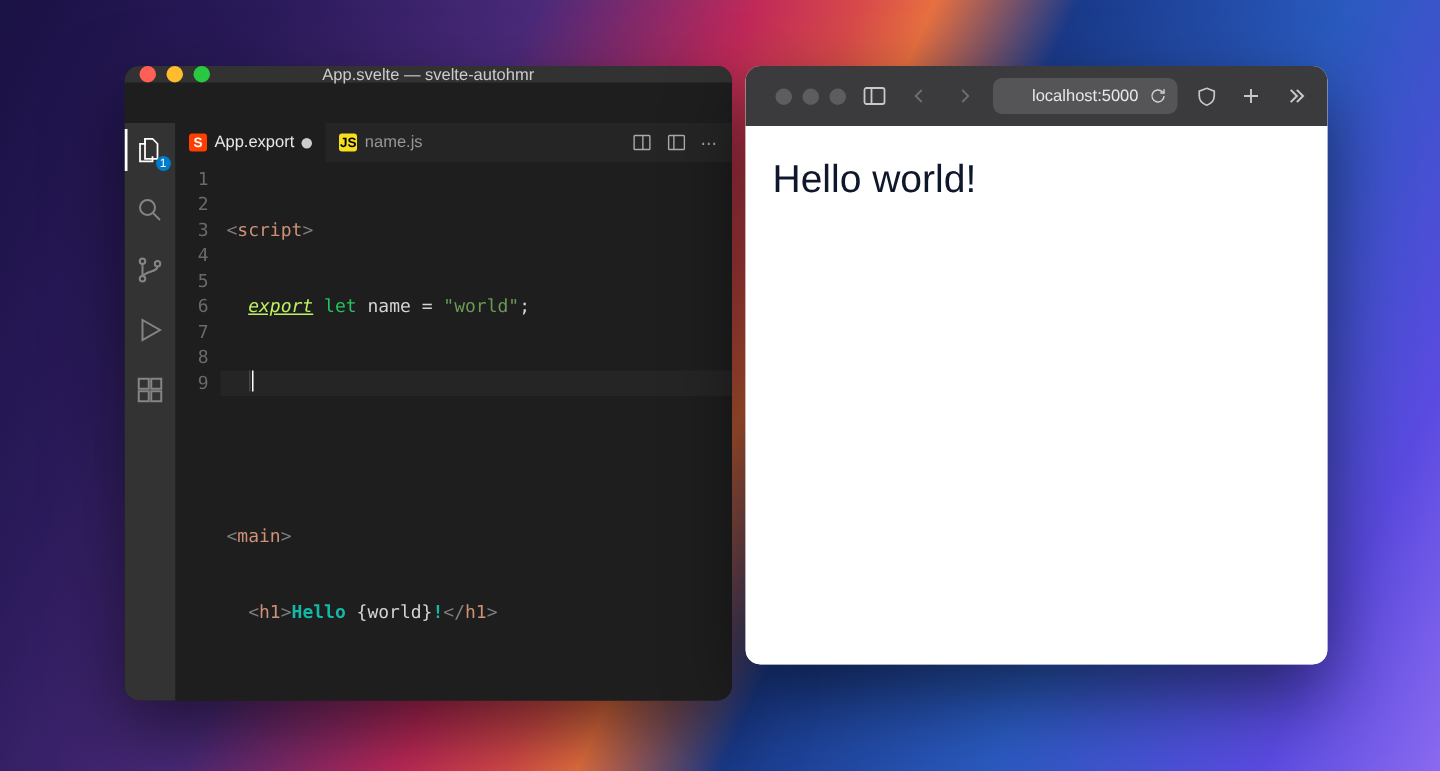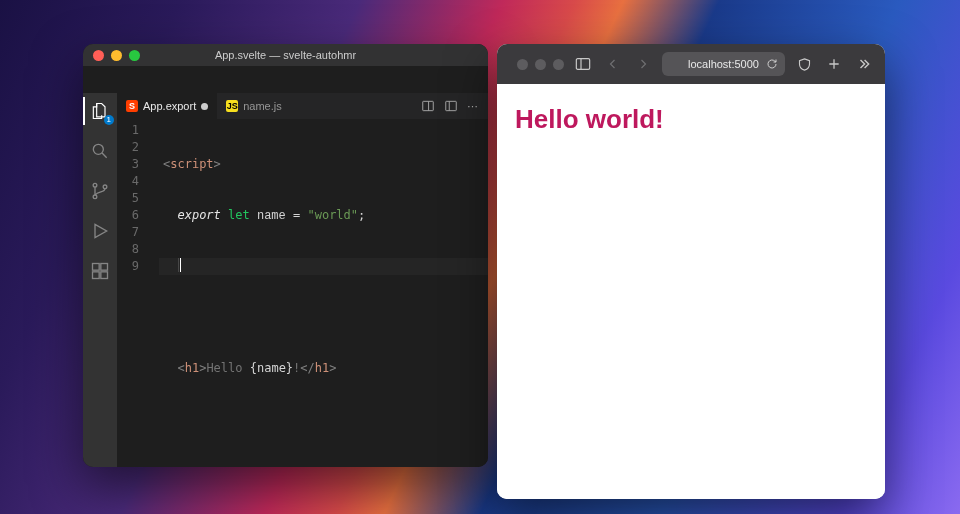--- a/index.html
+++ b/index.html
@@ -59,63 +59,63 @@
   .tab { display: flex; align-items: center; gap: 5px; padding: 0 9px; color: #969696; cursor: pointer; }
   .tab.active { background: #1e1e1e; color: #e8e8e8; }
   .tab .fi { width: 12px; height: 12px; display: inline-flex; align-items: center; justify-content: center; font-size: 9px; font-weight: 700; border-radius: 2px; }
   .fi.svelte { color: #fff; background: #ff3e00; }
   .fi.js { color: #000; background: #f7df1e; text-align: right; }
   .tab .dirty { width: 7px; height: 7px; border-radius: 50%; background: #ccc; }
   .tab-actions { margin-left: auto; display: flex; align-items: center; gap: 9px; padding: 0 9px; color: #aaa; }
 
   .code { flex: 1; display: flex; font-family: Menlo, Consolas, monospace; font-size: 12px; line-height: 17px; }
   .gutter { width: 30px; text-align: right; color: #6a6a6a; padding: 3px 8px 0 0; user-select: none; }
-  .code-lines { flex: 1; padding: 3px 0 0 0; color: #d4d4d4; white-space: pre; position: relative; margin-left: 12px; }
+  .code-lines { flex: 1; padding: 3px 0 0 0; color: #d4d4d4; white-space: pre; position: relative; }
   .code-lines .line { height: 17px; padding-left: 4px; }
   .code-lines .line.cur::before { content:""; position:absolute; left:0; right:0; height:17px; background: rgba(255,255,255,.035); }
   .caret { display:inline-block; width:1px; height:14px; background:#fff; vertical-align:-2px; margin-left:1px; }
   .guide { display:inline-block; width:0; height:14px; border-left:1px solid #404040; vertical-align:-2px; margin:0 0 0 1px; }
 
   .tk-ang { color: #808080; }
   .tk-tag { color: #ce9178; }
   .tk-htag { color: #ce9178; }
   .tk-kw { color: #22c55e; }
-  .tk-kw-i { color: #e5e5e5; font-style: italic; }
-  .tk-id { color: #d4d4d4; font-family: Liberation Mono, monospace; }
+  .tk-kw-i { color: #bef264; font-style: italic; text-decoration: underline; }
+  .tk-id { color: #d4d4d4; }
   .tk-op { color: #d4d4d4; }
   .tk-str { color: #6A9955; }
-  .tk-txt { color: #737373; }
+  .tk-txt { color: #14b8a6; font-weight: bold; }
   .tk-exp { color: #d4d4d4; }
 
   
   .safari {
     position: absolute;
     left: 497px; top: 44px;
-    width: 388px; height: 455px;
+    width: 388px; height: 399px;
     background: #fff;
     border-radius: 10px;
     box-shadow: 0 20px 50px rgba(0,0,0,.55);
     display: flex; flex-direction: column; overflow: hidden;
   }
   .sf-toolbar {
     height: 40px; background: #3b3a3d;
     display: flex; align-items: center; gap: 8px;
     padding: 0 10px; color: #b8b8b8;
   }
   .sf-toolbar .traffic .dot { width: 11px; height: 11px; background: #5d5c5f; }
   .sf-btn { width: 22px; height: 20px; display:flex; align-items:center; justify-content:center; cursor:pointer; color:#c8c8c8; }
   .sf-btn.dis { color:#6f6f72; }
   .sf-url {
     flex: 1; height: 24px; background: #555457; border-radius: 6px;
     display: flex; align-items: center; justify-content: center;
     font-size: 11px; color: #e8e8e8; position: relative;
   }
   .sf-url .reload { position:absolute; right:7px; color:#cfcfcf; }
   .sf-page { flex: 1; background: #fff; padding: 20px 18px; }
-  .sf-page h1 { font-size: 26px; font-weight: 700; color:#be185d; }
+  .sf-page h1 { font-size: 26px; font-weight: 400; color:#0f172a; }
 
   svg { display: block; }
 </style>
 </head>
 <body>
 
 <div class="vscode">
   <div class="titlebar">
     <div class="traffic">
       <div class="dot r"></div>
@@ -205,21 +205,22 @@
             <div>6</div>
             <div>7</div>
             <div>8</div>
             <div>9</div>
         </div>
         <div class="code-lines">
           <div class="line"><span class="tk-ang">&lt;</span><span class="tk-tag">script</span><span class="tk-ang">&gt;</span></div>
           <div class="line">  <span class="tk-kw-i">export</span> <span class="tk-kw">let</span> <span class="tk-id">name</span><span class="tk-op"> = </span><span class="tk-str">"world"</span><span class="tk-op">;</span></div>
           <div class="line cur">  <span class="guide"></span><span class="caret"></span></div>
           <div class="line"> </div>
-          <div class="line">  <span class="tk-ang">&lt;</span><span class="tk-htag">h1</span><span class="tk-ang">&gt;</span><span class="tk-txt">Hello </span><span class="tk-exp">{name}</span><span class="tk-txt">!</span><span class="tk-ang">&lt;/</span><span class="tk-htag">h1</span><span class="tk-ang">&gt;</span></div>
+          <div class="line"><span class="tk-ang">&lt;</span><span class="tk-htag">main</span><span class="tk-ang">&gt;</span></div>
+          <div class="line">  <span class="tk-ang">&lt;</span><span class="tk-htag">h1</span><span class="tk-ang">&gt;</span><span class="tk-txt">Hello </span><span class="tk-exp">{world}</span><span class="tk-txt">!</span><span class="tk-ang">&lt;/</span><span class="tk-htag">h1</span><span class="tk-ang">&gt;</span></div>
           
           
         </div>
       </div>
 
     </div>
   </div>
 </div>
 
 <div class="safari">

